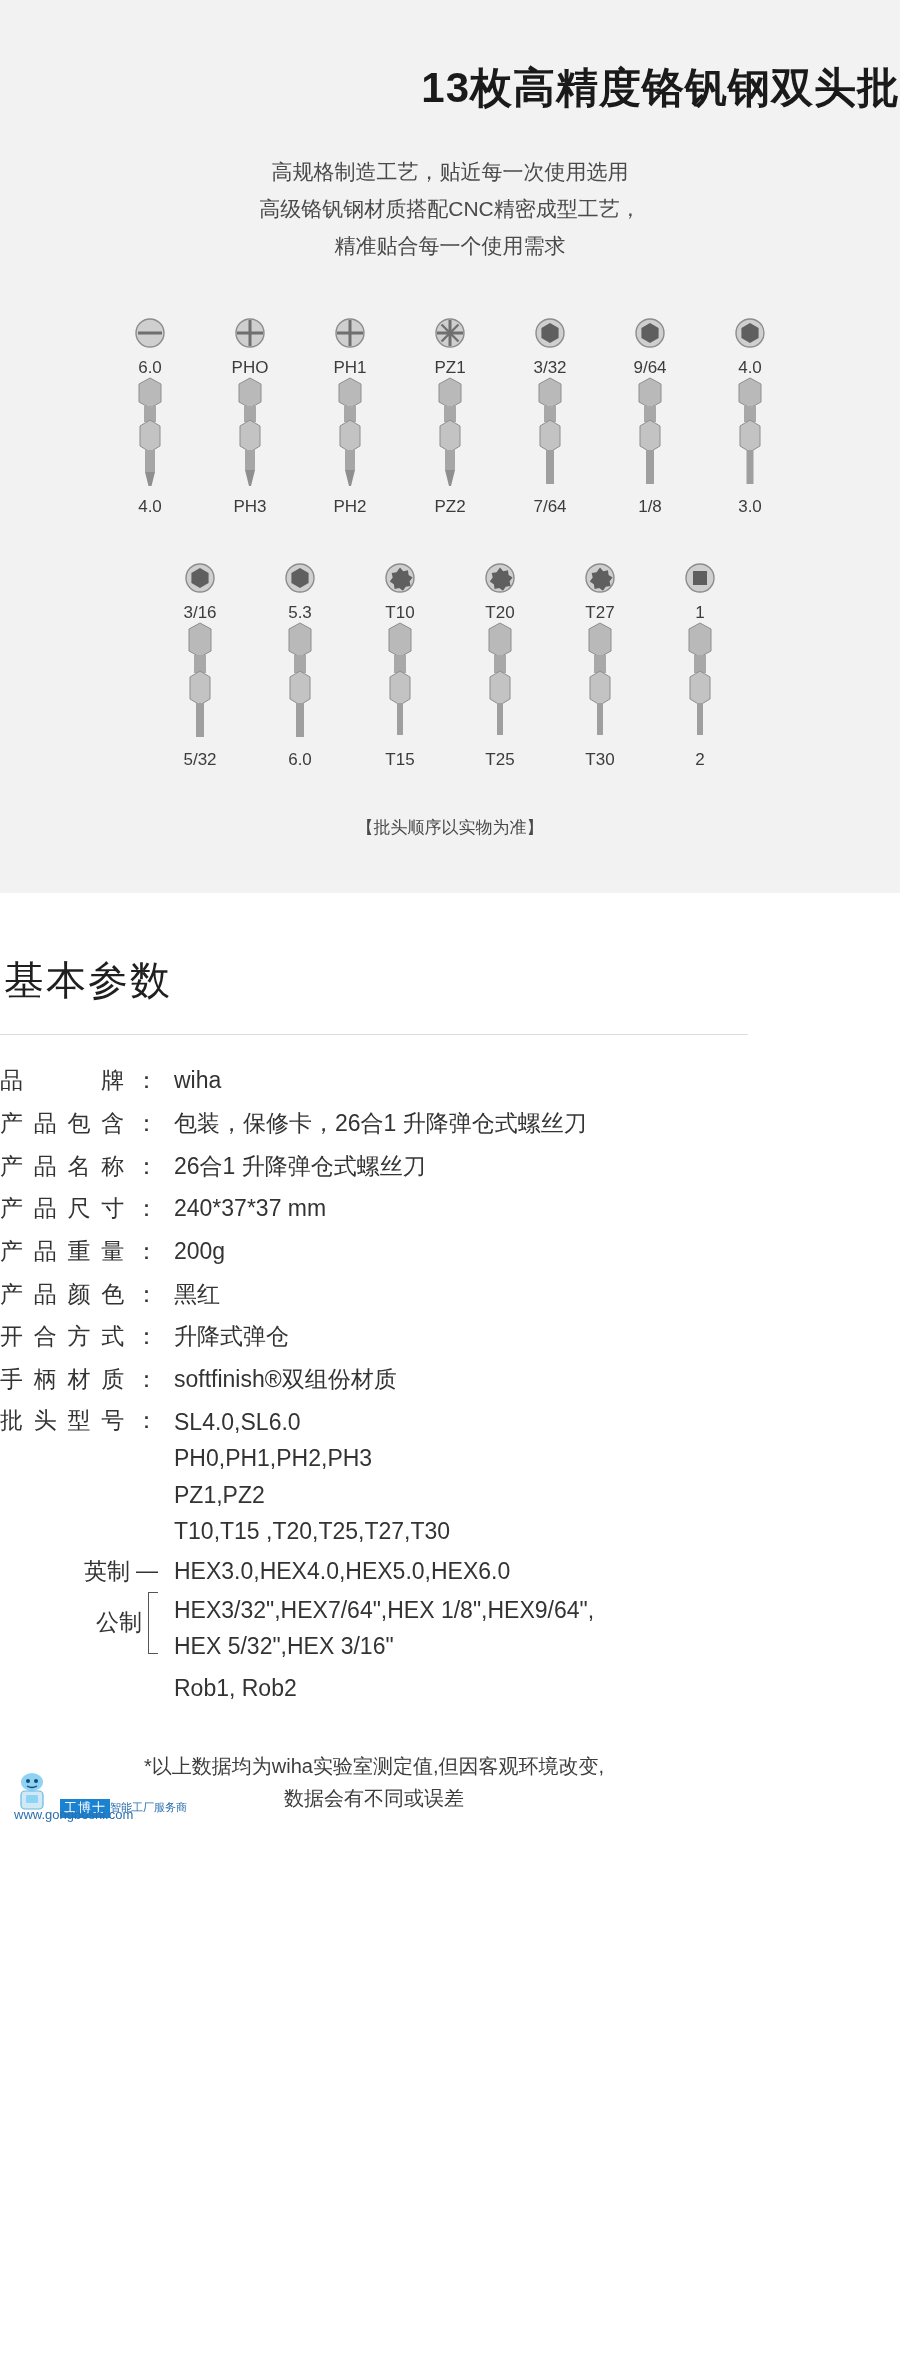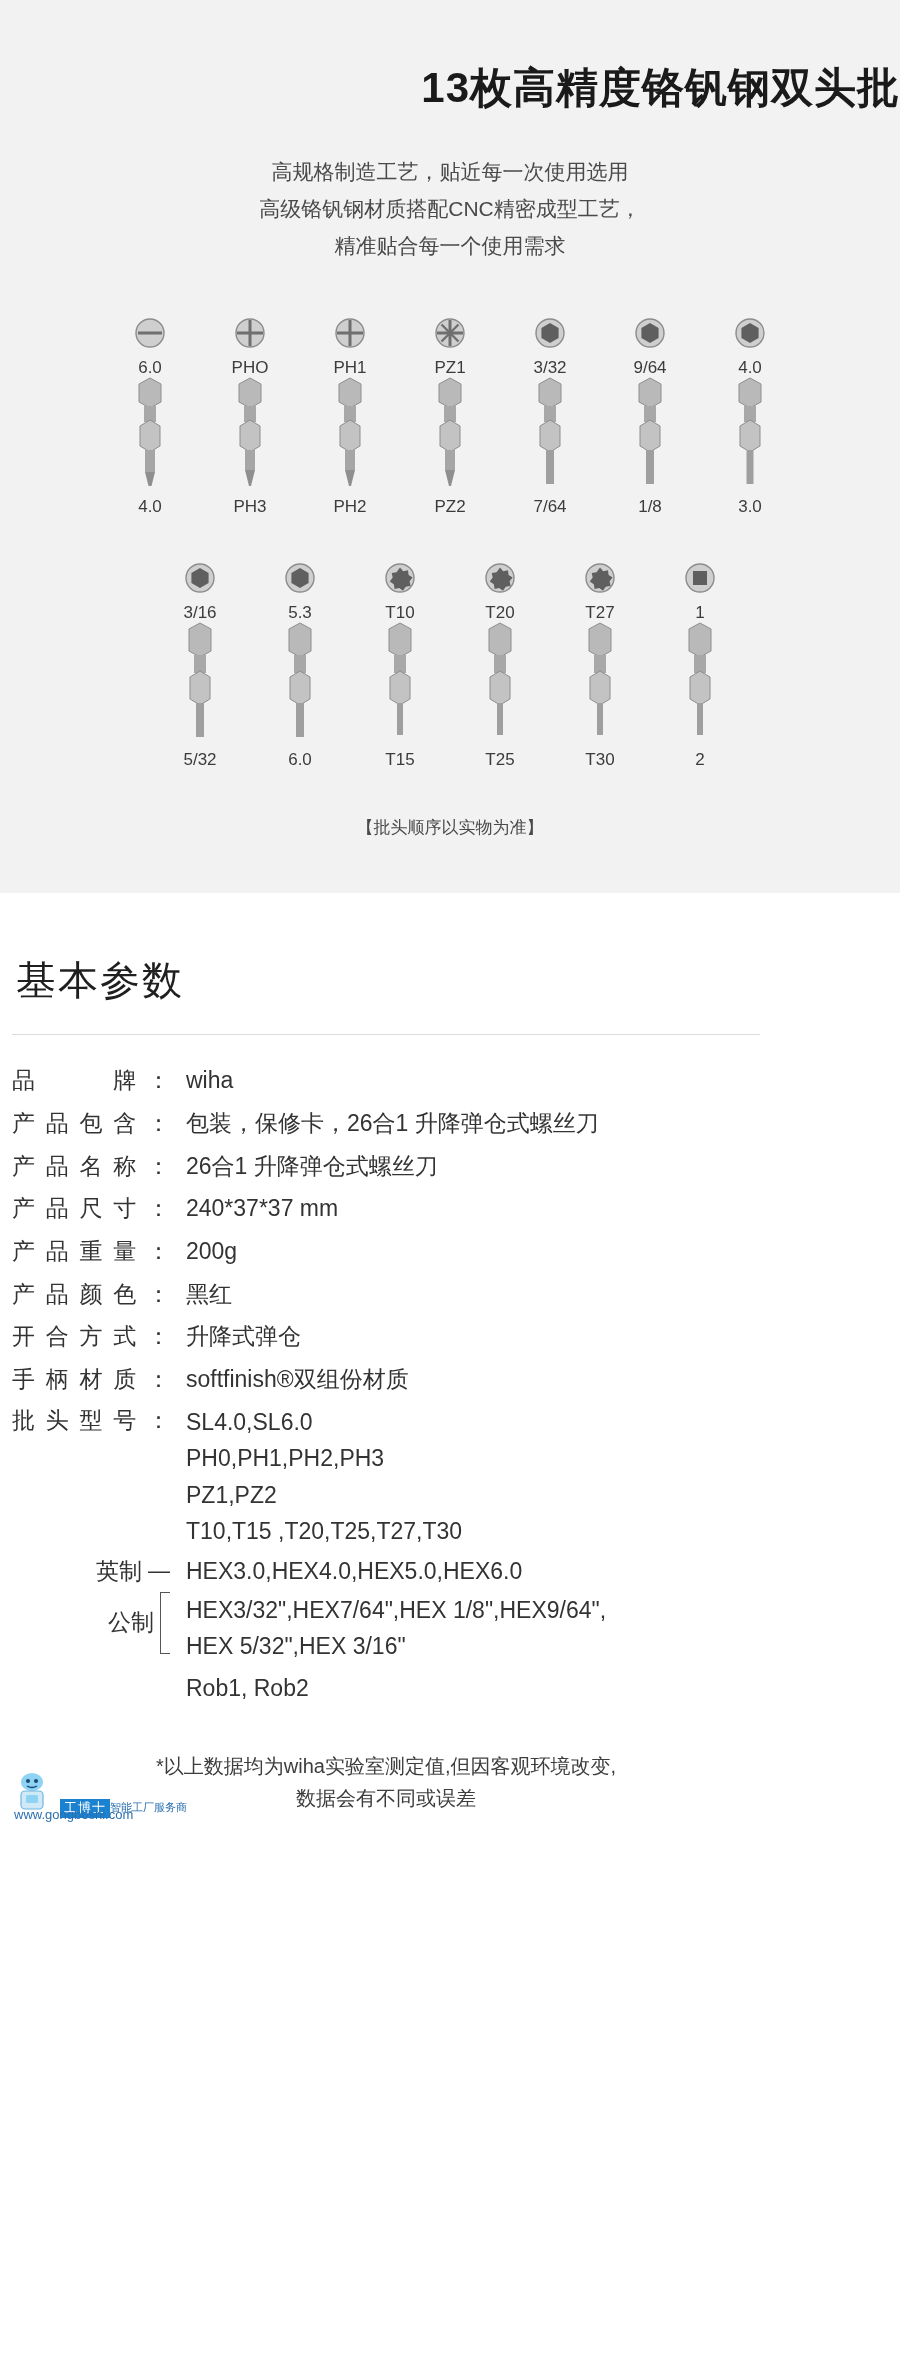--- a/index.html
+++ b/index.html
@@ -82,21 +82,20 @@
   .note-badge span {
     display: inline-block;
     padding: 4px 2px;
   }
 
   
   .spec-section {
     width: 732px;
     background: #ffffff;
     padding: 60px 8px 10px 0;
-    margin-left: 12px;
   }
   .spec-inner {
     width: 748px;
     margin: 0 auto;
   }
   .spec-title {
     font-size: 40px;
     color: #1f1f1f;
     font-weight: normal;
     margin: 0 0 26px 4px;

